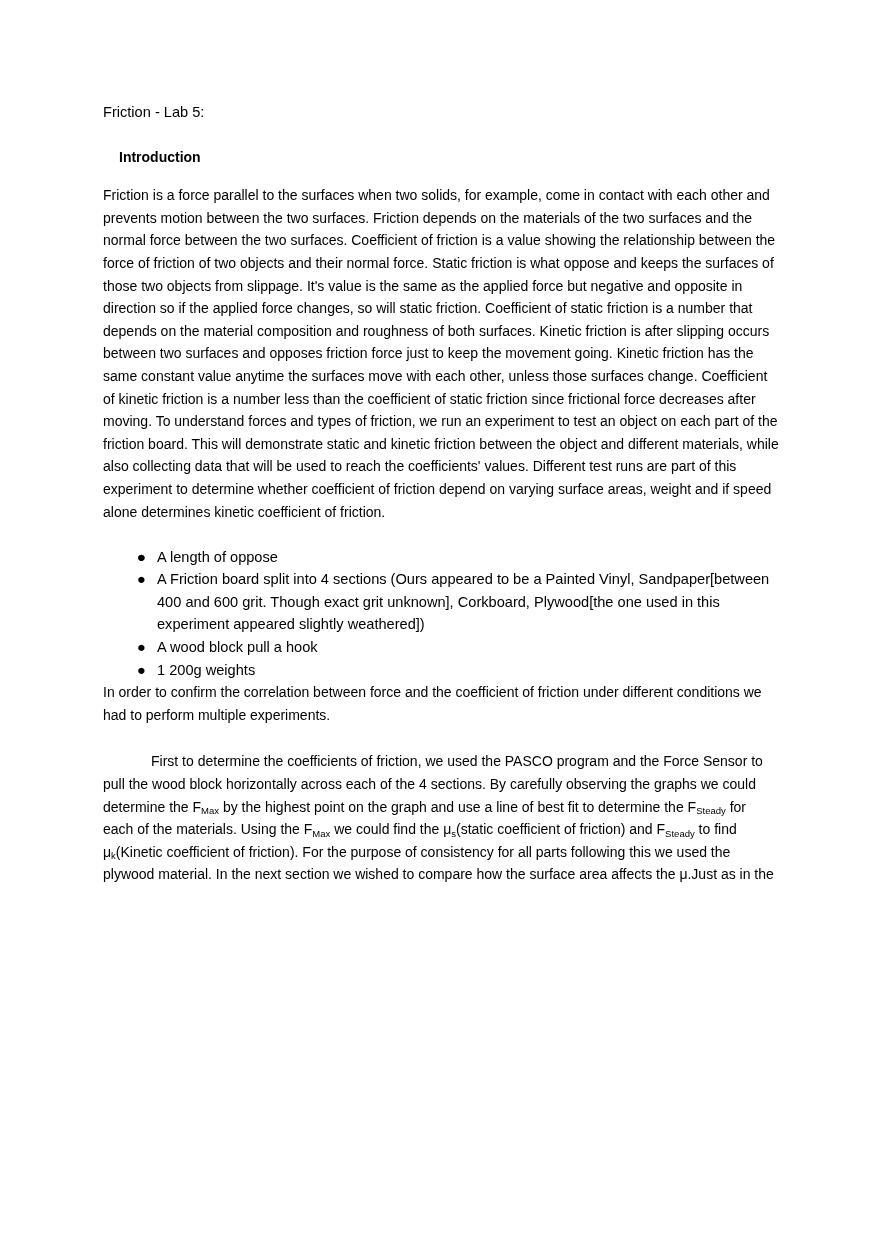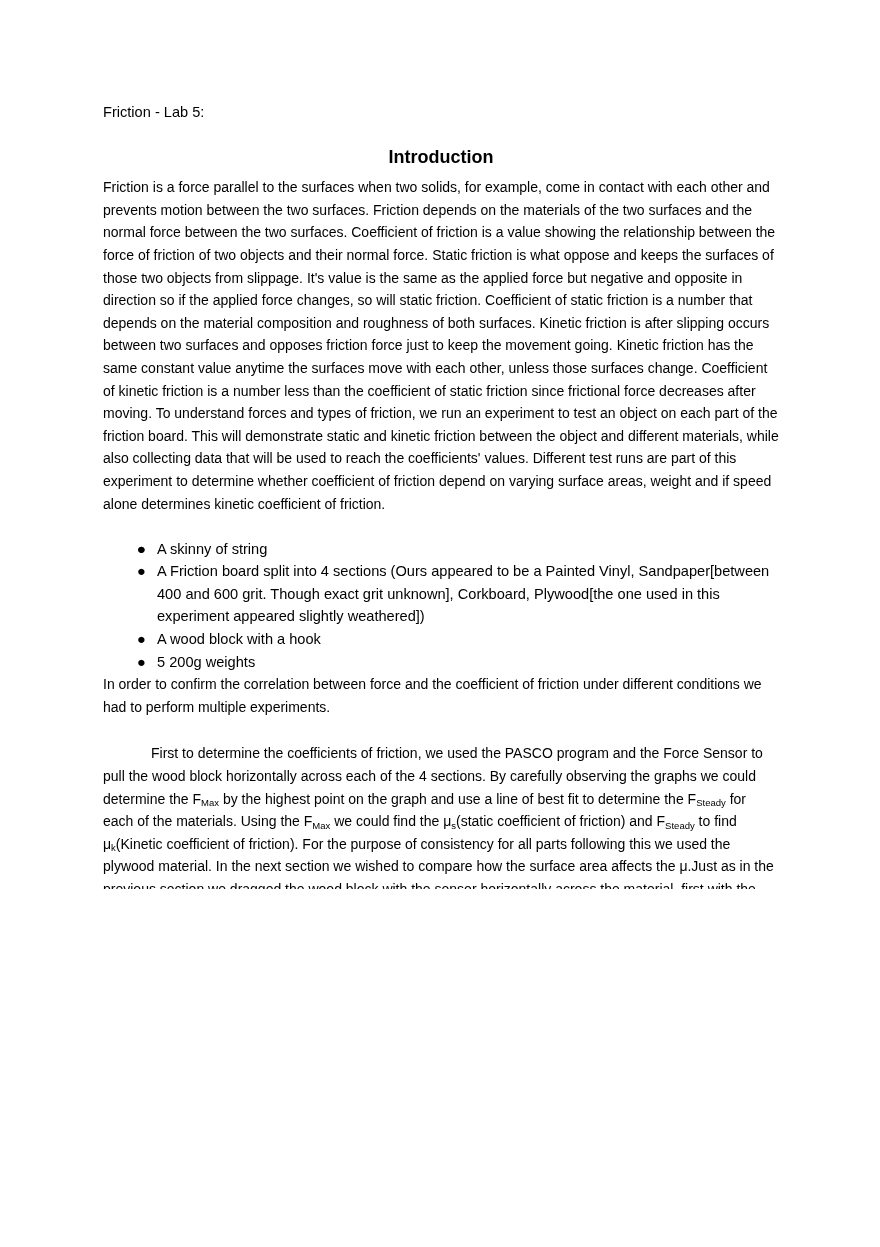--- a/index.html
+++ b/index.html
@@ -23,26 +23,25 @@
     top: 101px;
     width: 676px;
   }
   .doc-title {
     font-size: 14.6px;
     line-height: 22.6px;
     margin: 0 0 22px 0;
     font-weight: normal;
   }
   h2.section-heading {
-    font-size: 18px;
+    font-size: 14px;
     line-height: 22.6px;
     font-weight: bold;
-    margin: 8px;
+    margin: 16px;
     padding: 0;
-    text-align: center;
   }
   p.body-text {
     font-size: 14px;
     line-height: 22.6px;
     margin: 0;
     padding: 0;
     text-align: left;
   }
   p.indented {
     text-indent: 48px;
@@ -102,33 +101,33 @@
     <div class="spacer-block"></div>
 
 
 
     <ul class="equipment-list">
       <li>
         <span class="bullet-marker">●</span>
       </li>
       <li>
         <span class="bullet-marker">●</span>
-        <span>A skinny of string</span>
+        <span>A length of oppose</span>
       </li>
       <li>
         <span class="bullet-marker">●</span>
         <span>A Friction board split into 4 sections (Ours appeared to be a Painted Vinyl, Sandpaper[between 400 and 600 grit. Though exact grit unknown], Corkboard, Plywood[the one used in this experiment appeared slightly weathered])</span>
       </li>
       <li>
         <span class="bullet-marker">●</span>
-        <span>A wood block with a hook</span>
+        <span>A wood block pull a hook</span>
       </li>
       <li>
         <span class="bullet-marker">●</span>
-        <span>5 200g weights</span>
+        <span>1 200g weights</span>
       </li>
     </ul>
 
     <p class="body-text">In order to confirm the correlation between force and the coefficient of friction under different conditions we had to perform multiple experiments.</p>
 
     <p class="body-text indented"><span>First to determine the coefficients of friction, we used the PASCO program and the Force Sensor to pull the wood block horizontally across each of the 4 sections. By carefully observing the graphs we could determine the </span><span><span>F</span><sub>Max</sub></span><span> by the highest point on the graph and use a line of best fit to determine the </span><span><span>F</span><sub>Steady</sub></span><span> for each of the materials. Using the </span><span><span>F</span><sub>Max</sub></span><span> we could find the </span><span><span>μ</span><sub>s</sub></span><span>(static coefficient of friction) and </span><span><span>F</span><sub>Steady</sub></span><span> to find </span><span><span>μ</span><sub>k</sub></span><span>(Kinetic coefficient of friction). For the purpose of consistency for all parts following this we used the plywood material. In the next section we wished to compare how the surface area affects the μ.Just as in the previous section we dragged the wood block with the sensor horizontally across the material, first with the larger surface area as we did in the first section and once more along the skinny side of the wood. We performed this particular section about three times in order to get consistent data. The third experiment wished to explore how mass affects the μ. The set up was identical to the first</span></p>
 
   </div>
 
   <div class="bottom-bar"></div>

